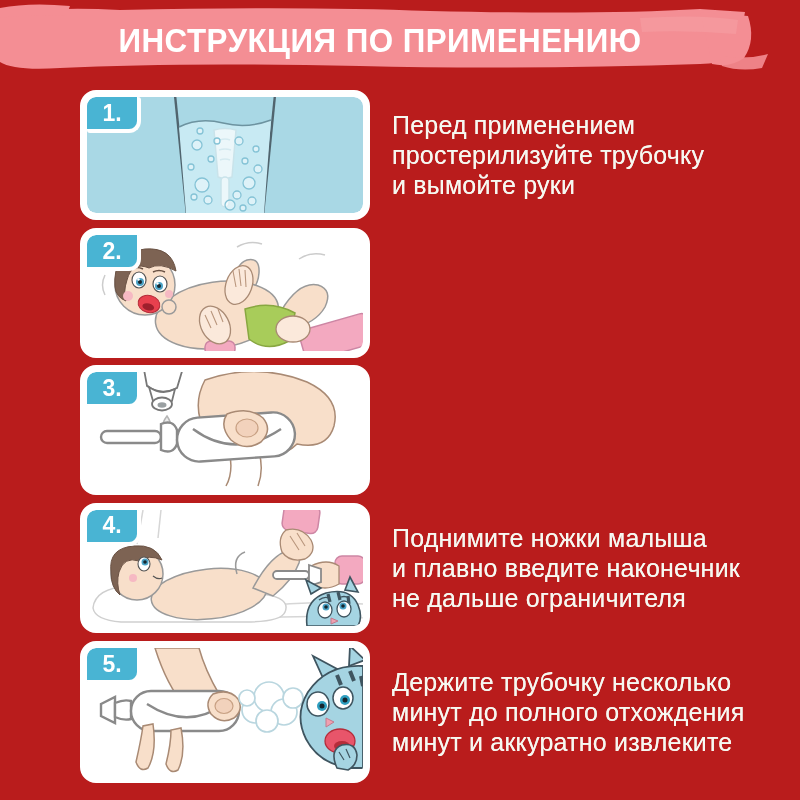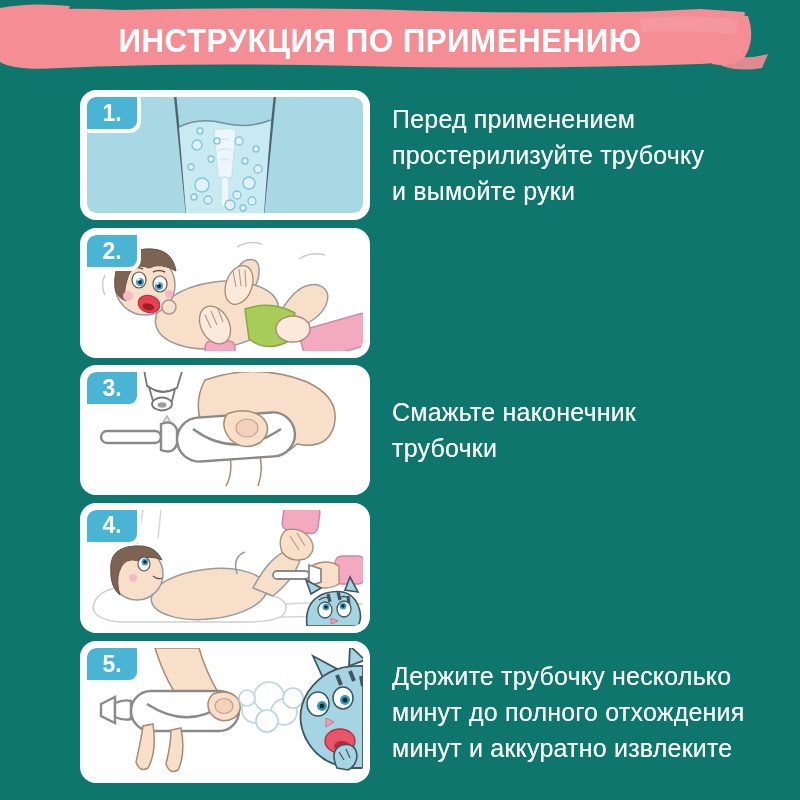--- a/index.html
+++ b/index.html
@@ -1,17 +1,17 @@
 <!DOCTYPE html>
 <html><head>
 <meta charset="utf-8">
 <style>
   html,body{margin:0;padding:0;}
   body{width:800px;height:800px;overflow:hidden;font-family:"Liberation Sans","DejaVu Sans",sans-serif;}
-  .canvas{position:relative;width:800px;height:800px;background:#0f766e;}
+  .canvas{position:relative;width:800px;height:800px;background:#b91c1c;}
 
   
   .banner-wrap{position:absolute;top:0;left:0;width:800px;height:84px;}
   .banner-svg{position:absolute;top:0;left:0;}
   .page-title{
     position:absolute;top:22px;left:0;width:760px;text-align:center;
     color:#ffffff;font-size:33px;font-weight:bold;letter-spacing:.5px;
     transform:scaleX(.95);transform-origin:center;
     white-space:nowrap;
   }
@@ -35,21 +35,21 @@
   .step-badge{
     position:absolute;top:0;left:0;width:50px;height:32px;
     background:#49b4d3;
     border-right:4px solid #ffffff;border-bottom:4px solid #ffffff;
     border-radius:9px 3px 12px 3px;
     display:flex;align-items:center;justify-content:center;
     color:#ffffff;font-size:23px;font-weight:bold;z-index:5;
   }
 
   .step-text{
-    margin-left:22px;color:#f6f8f1;font-size:25px;line-height:36px;
+    margin-left:22px;color:#f6f8f1;font-size:25px;line-height:30px;
     white-space:pre-line;letter-spacing:.2px;
     text-shadow:0 0 .6px rgba(246,248,241,.85);
   }
 </style>
 </head>
 <body>
 
 <div class="canvas">
 
   <div class="banner-wrap">
@@ -193,22 +193,20 @@
           <rect x="90" y="43" width="118" height="44" rx="22" transform="rotate(-4 149 65)"></rect>
           <path d="M106,57 Q148,88 194,57" fill="none"></path>
         </g>
 
         <g>
           <path d="M140,42 Q162,34 176,46 Q186,58 174,70 Q158,80 144,68 Q132,54 140,42 Z" fill="#f8dfca" stroke="#a98a74" stroke-width="1.5"></path>
           <ellipse cx="160" cy="56" rx="11" ry="9" fill="#f2d2bc" stroke="#c8a184" stroke-width="1.2"></ellipse>
         </g>
       </svg>
     </div>
-    <div class="step-text">Смажьте наконечник
-трубочки</div>
   </div>
 
   <div class="step-row row-4">
     <div class="step-card">
       <div class="step-badge">4.</div>
       <svg width="276" height="116" viewBox="0 0 276 116">
         <rect width="276" height="116" fill="#ffffff"></rect>
         <g stroke="#d6d6d6" stroke-width="1.5" fill="none">
           <path d="M56,0 L50,34"></path>
             <path d="M74,0 L71,28"></path>
@@ -259,20 +257,23 @@
           <circle cx="239" cy="97" r="3.5" fill="#4ba3c6"></circle>
             <circle cx="239" cy="97" r="1.8" fill="#16262e"></circle>
           <ellipse cx="257" cy="99" rx="7" ry="8" fill="#fff" stroke="#3f5560" stroke-width="1.3"></ellipse>
           <circle cx="256" cy="96" r="3.5" fill="#4ba3c6"></circle>
             <circle cx="256" cy="96" r="1.8" fill="#16262e"></circle>
           <path d="M244,108 l7,3 l-7,3 Z" fill="#f0a0b0" stroke="#c07a8d" stroke-width="1"></path>
           <path d="M232,90 q5,-4 10,-2 M252,88 q5,-3 10,0" stroke="#3f5560" stroke-width="1.3" fill="none"></path>
         </g>
       </svg>
     </div>
+    <div class="step-text">Поднимите ножки малыша
+и плавно введите наконечник
+не дальше ограничителя</div>
   </div>
 
   <div class="step-row row-5">
     <div class="step-card">
       <div class="step-badge">5.</div>
       <svg width="276" height="128" viewBox="0 0 276 128">
         <rect width="276" height="128" fill="#ffffff"></rect>
 
         <path d="M68,0 Q80,38 98,58 L132,46 Q118,22 112,0 Z" fill="#f8dfca" stroke="#a98a74" stroke-width="1.5"></path>
 

